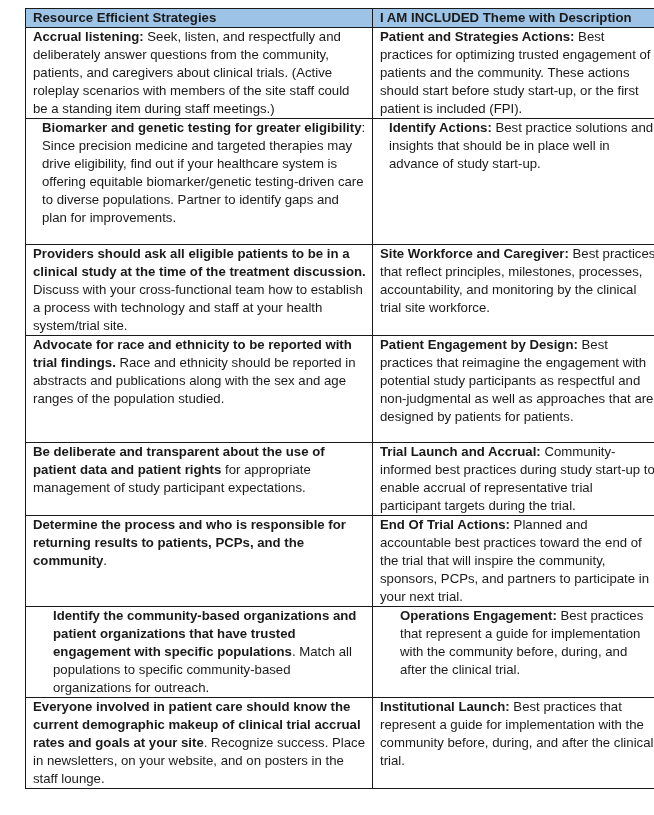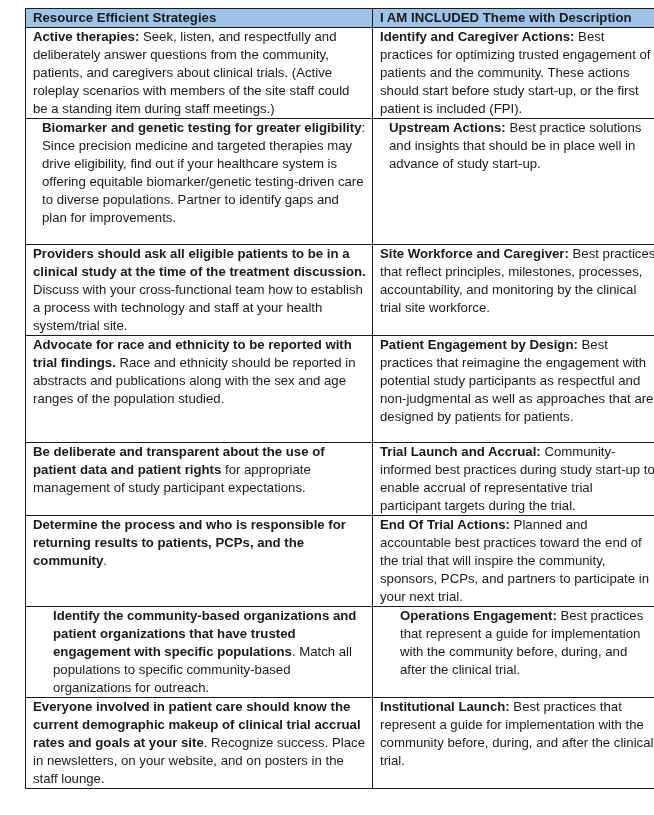--- a/index.html
+++ b/index.html
@@ -59,26 +59,26 @@
       <col class="c2">
     </colgroup>
   <thead>
     <tr>
       <th>Resource Efficient Strategies</th>
       <th>I AM INCLUDED Theme with Description</th>
     </tr>
   </thead>
   <tbody>
     <tr class="r1">
-      <td><b>Active therapies:</b><span> Seek, listen, and respectfully and deliberately answer questions from the community, patients, and caregivers about clinical trials. (Active roleplay scenarios with members of the site staff could be a standing item during staff meetings.)</span></td>
-      <td><b>Identify and Caregiver Actions:</b><span> Best practices for optimizing trusted engagement of patients and the community. These actions should start before study start-up, or the first patient is included (FPI).</span></td>
+      <td><b>Accrual listening:</b><span> Seek, listen, and respectfully and deliberately answer questions from the community, patients, and caregivers about clinical trials. (Active roleplay scenarios with members of the site staff could be a standing item during staff meetings.)</span></td>
+      <td><b>Patient and Strategies Actions:</b><span> Best practices for optimizing trusted engagement of patients and the community. These actions should start before study start-up, or the first patient is included (FPI).</span></td>
     </tr>
     <tr class="r2">
       <td><b>Biomarker and genetic testing for greater eligibility</b><span>: Since precision medicine and targeted therapies may drive eligibility, find out if your healthcare system is offering equitable biomarker/genetic testing-driven care to diverse populations. Partner to identify gaps and plan for improvements.</span></td>
-      <td><b>Upstream Actions:</b><span> Best practice solutions and insights that should be in place well in advance of study start-up.</span></td>
+      <td><b>Identify Actions:</b><span> Best practice solutions and insights that should be in place well in advance of study start-up.</span></td>
     </tr>
     <tr class="r3">
       <td><b>Providers should ask all eligible patients to be in a clinical study at the time of the treatment discussion.</b><span> Discuss with your cross-functional team how to establish a process with technology and staff at your health system/trial site.</span></td>
       <td><b>Site Workforce and Caregiver:</b><span> Best practices that reflect principles, milestones, processes, accountability, and monitoring by the clinical trial site workforce.</span></td>
     </tr>
     <tr class="r4">
       <td><b>Advocate for race and ethnicity to be reported with trial findings.</b><span> Race and ethnicity should be reported in abstracts and publications along with the sex and age ranges of the population studied.</span></td>
       <td><b>Patient Engagement by Design:</b><span> Best practices that reimagine the engagement with potential study participants as respectful and non-judgmental as well as approaches that are designed by patients for patients.</span></td>
     </tr>
     <tr class="r5">

